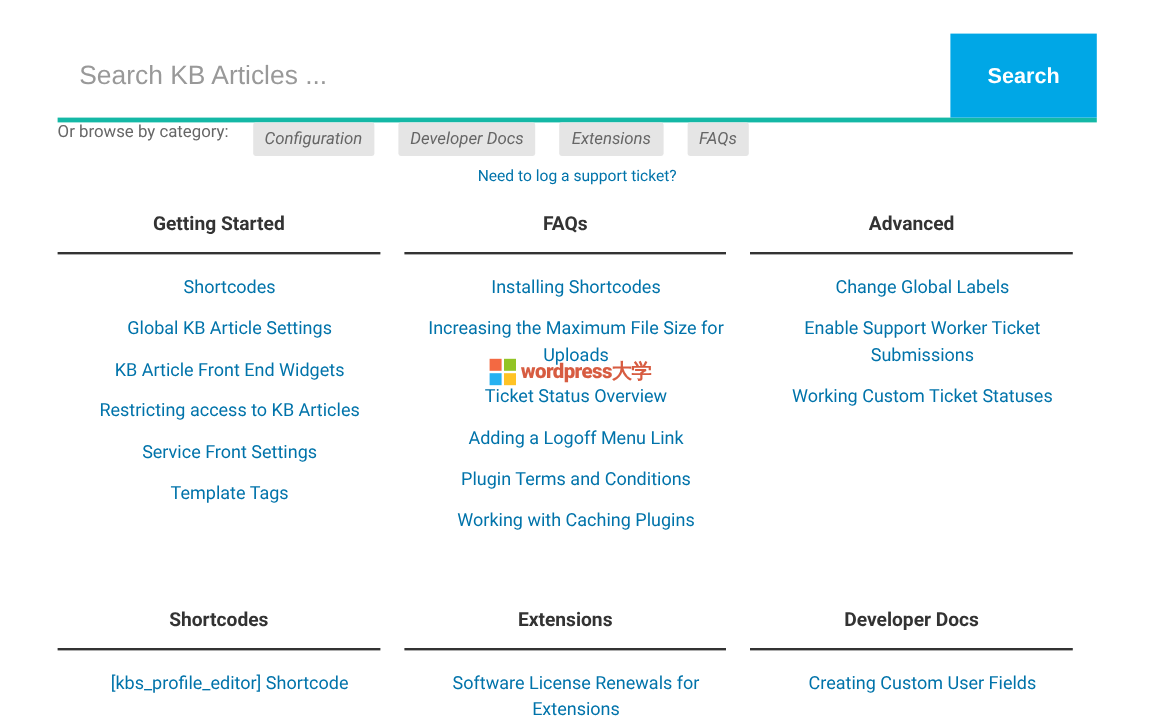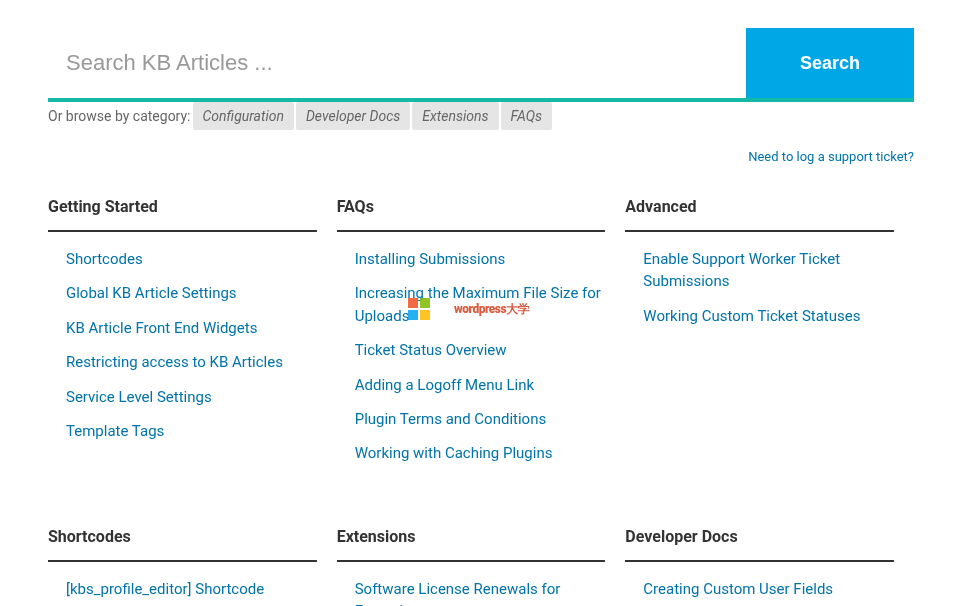--- a/index.html
+++ b/index.html
@@ -28,59 +28,60 @@
     }
     .search-input::placeholder {
       color: #999;
     }
     .search-button {
       background: #00a7e6;
       color: #fff;
       border: none;
       font-size: 18px;
       font-weight: 700;
-      padding: 0 54px;
+      padding: 0 31px;
       cursor: pointer;
       height: 70px;
     }
     .browse-row {
       display: flex;
-      align-items: center;
-      gap: 2px;
+      align-items: flex-start;
+      gap: 20px;
       font-size: 14px;
       color: #666;
-      margin-bottom: 16px;
+      margin-bottom: 6px;
     }
     .category-pill {
       background: #e5e5e5;
       color: #666;
       padding: 6px 10px;
       border-radius: 2px;
       font-size: 14px;
       cursor: pointer;
       text-decoration: none;
       font-style: italic;
     }
     .support-link-row {
-      text-align: right;
-      margin-bottom: 32px;
+      text-align: center;
+      margin-bottom: 22px;
     }
     .support-link {
       color: #0073aa;
       font-size: 13px;
       text-decoration: none;
       cursor: pointer;
     }
     .columns {
       display: flex;
       gap: 0;
     }
     .col {
       flex: 1;
       padding-right: 20px;
+      text-align: center;
     }
     .section-title {
       font-size: 16px;
       font-weight: 700;
       color: #333;
       padding-bottom: 14px;
       border-bottom: 2px solid #333;
       margin-bottom: 16px;
     }
     .article-list {
@@ -120,23 +121,22 @@
       width: 10px;
       height: 10px;
     }
     .wm-icon .q1 { top: 0; left: 0; background: #f25022; }
     .wm-icon .q2 { top: 0; right: 0; background: #7fba00; }
     .wm-icon .q3 { bottom: 0; left: 0; background: #00a4ef; }
     .wm-icon .q4 { bottom: 0; right: 0; background: #ffb900; }
     .wm-text {
       color: #d14020;
       font-weight: 900;
-      font-size: 12px;
+      font-size: 17px;
       letter-spacing: -0.5px;
-      margin-left: 20px;
     }
   </style>
 </head>
 <body>
 
 <div class="search-row">
   <input type="text" class="search-input" placeholder="Search KB Articles ..." style="">
   <button class="search-button">Search</button>
 </div>
 
@@ -153,38 +153,39 @@
 </div>
 
 <div class="columns">
   <div class="col">
     <div class="section-title">Getting Started</div>
     <ul class="article-list">
       <li><a class="article-link">Shortcodes</a></li>
       <li><a class="article-link">Global KB Article Settings</a></li>
       <li><a class="article-link">KB Article Front End Widgets</a></li>
       <li><a class="article-link">Restricting access to KB Articles</a></li>
-      <li><a class="article-link">Service Level Settings</a></li>
+      <li><a class="article-link">Service Front Settings</a></li>
       <li><a class="article-link">Template Tags</a></li>
     </ul>
   </div>
   <div class="col">
     <div class="section-title">FAQs</div>
     <ul class="article-list">
-      <li><a class="article-link">Installing Submissions</a></li>
+      <li><a class="article-link">Installing Shortcodes</a></li>
       <li><a class="article-link">Increasing the Maximum File Size for Uploads</a></li>
       <li><a class="article-link">Ticket Status Overview</a></li>
       <li><a class="article-link">Adding a Logoff Menu Link</a></li>
       <li><a class="article-link">Plugin Terms and Conditions</a></li>
       <li><a class="article-link">Working with Caching Plugins</a></li>
     </ul>
   </div>
   <div class="col">
     <div class="section-title">Advanced</div>
     <ul class="article-list">
+      <li><a class="article-link">Change Global Labels</a></li>
       <li><a class="article-link">Enable Support Worker Ticket Submissions</a></li>
       <li><a class="article-link">Working Custom Ticket Statuses</a></li>
     </ul>
   </div>
 </div>
 
 <div class="columns row2">
   <div class="col">
     <div class="section-title">Shortcodes</div>
     <ul class="article-list">

